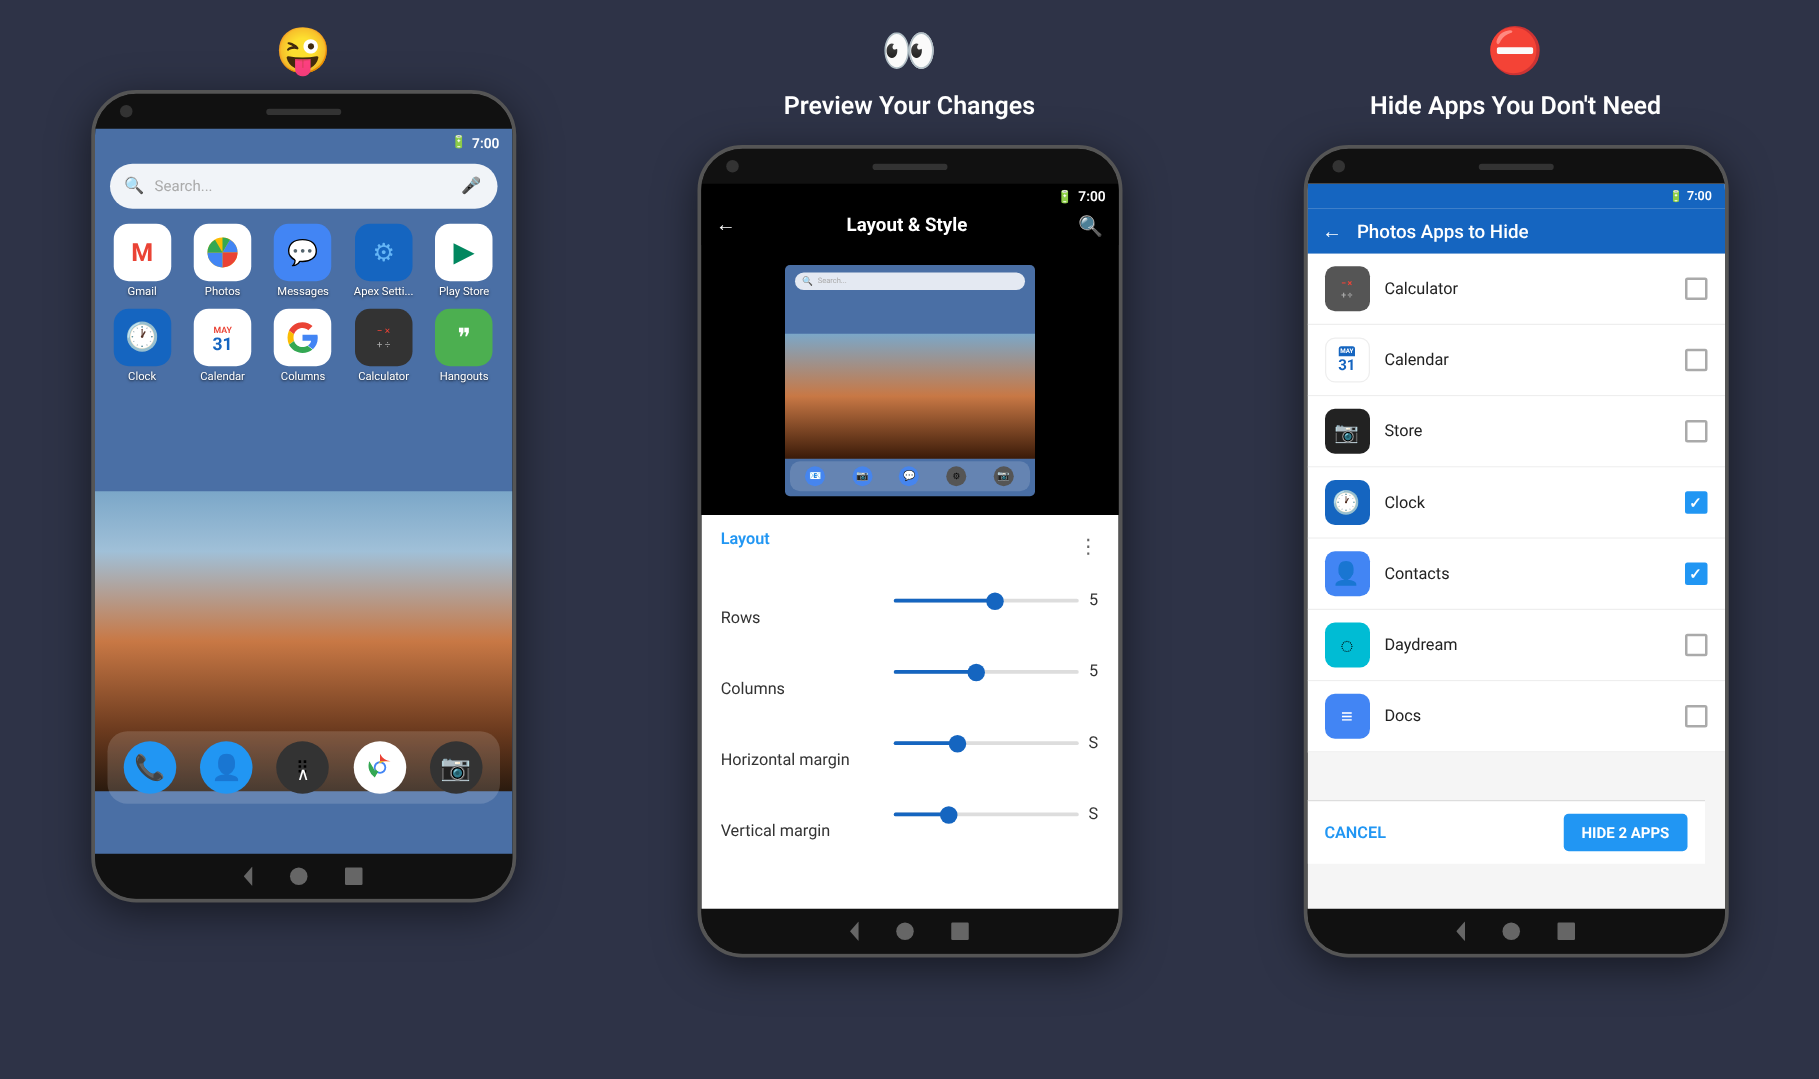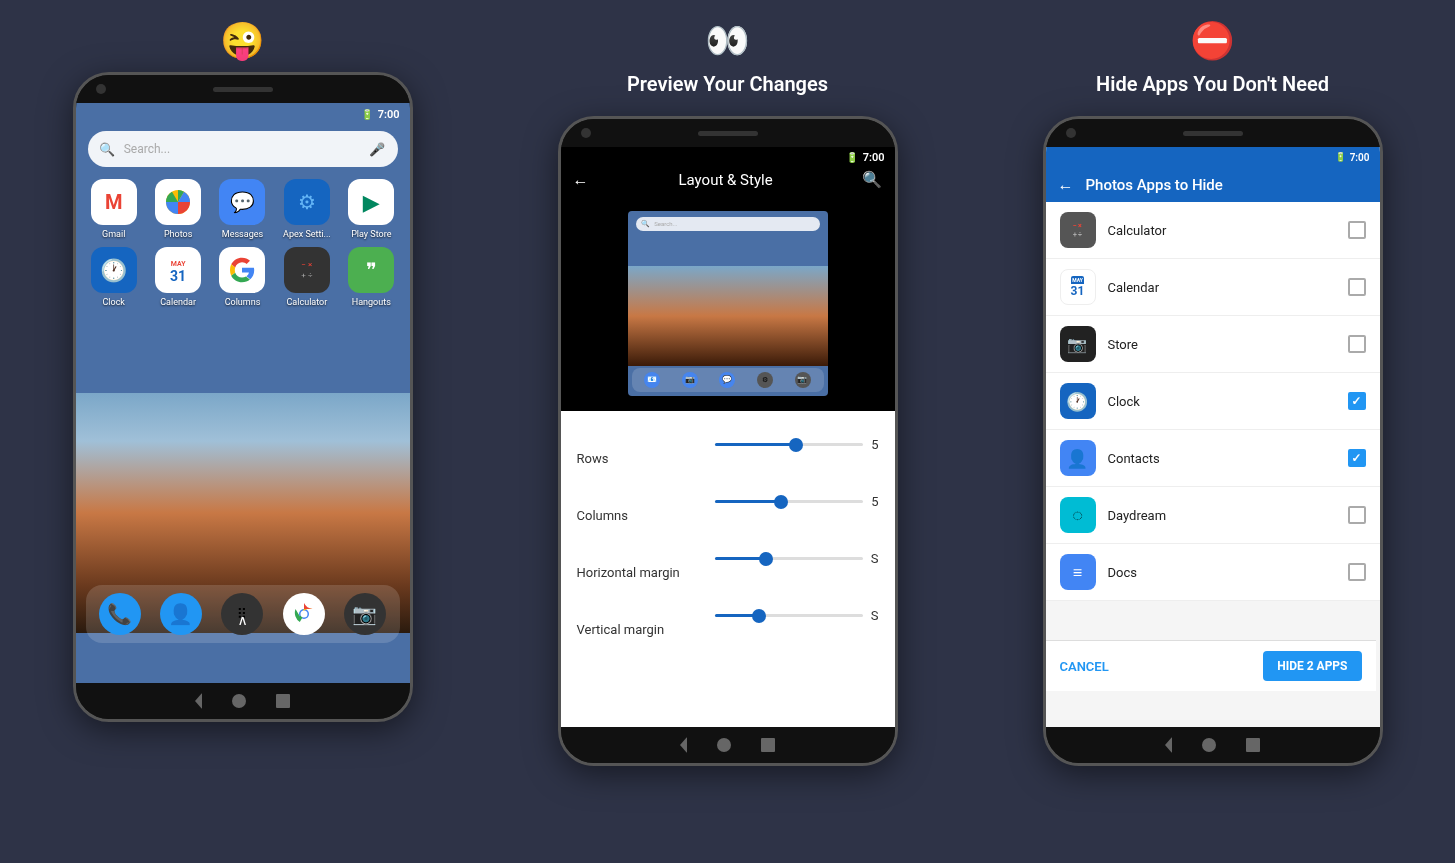--- a/index.html
+++ b/index.html
@@ -254,21 +254,21 @@
       background: #000;
       padding: 6px 12px;
       display: flex;
       align-items: center;
       justify-content: space-between;
     }
 
     .phone2-title {
       color: #fff;
       font-size: 15px;
-      font-weight: 400;
+      font-weight: 700;
     }
 
     .back-arrow {
       color: #fff;
       font-size: 16px;
     }
 
     .search-circle {
       color: #fff;
       font-size: 16px;
@@ -436,21 +436,21 @@
     .phone3-footer {
       background: #fff;
       display: flex;
       align-items: center;
       justify-content: space-between;
       padding: 10px 14px;
       border-top: 1px solid #ddd;
       position: absolute;
       bottom: 36px;
       left: 0;
-      right: 4px;
+      right: 16px;
     }
 
     .cancel-btn {
       color: #2196f3;
       font-size: 13px;
       font-weight: 600;
       text-transform: uppercase;
     }
 
     .hide-btn {
@@ -664,20 +664,24 @@
                 <div style="width:16px;height:16px;border-radius:50%;background:rgba(66,133,244,0.9);display:flex;align-items:center;justify-content:center;font-size:8px;">📷</div>
                 <div style="width:16px;height:16px;border-radius:50%;background:rgba(66,133,244,0.9);display:flex;align-items:center;justify-content:center;font-size:8px;">💬</div>
                 <div style="width:16px;height:16px;border-radius:50%;background:#555;display:flex;align-items:center;justify-content:center;font-size:7px;">⚙</div>
                 <div style="width:16px;height:16px;border-radius:50%;background:#555;display:flex;align-items:center;justify-content:center;font-size:8px;">📷</div>
               </div>
             </div>
           </div>
         </div>
 
         <div class="phone2-panel">
+          <div style="display:flex;align-items:center;justify-content:space-between;margin-bottom:10px;">
+            <span class="panel-section-title">Layout</span>
+            <span class="more-icon">⋮</span>
+          </div>
 
           <div class="panel-row">
             <span class="panel-label">Rows</span>
             <div class="slider-container">
               <div class="slider-track"></div>
               <div class="slider-fill" style="width:55%;"></div>
               <div class="slider-thumb" style="left:calc(55% - 7px);"></div>
             </div>
             <span class="panel-value">5</span>
           </div>

